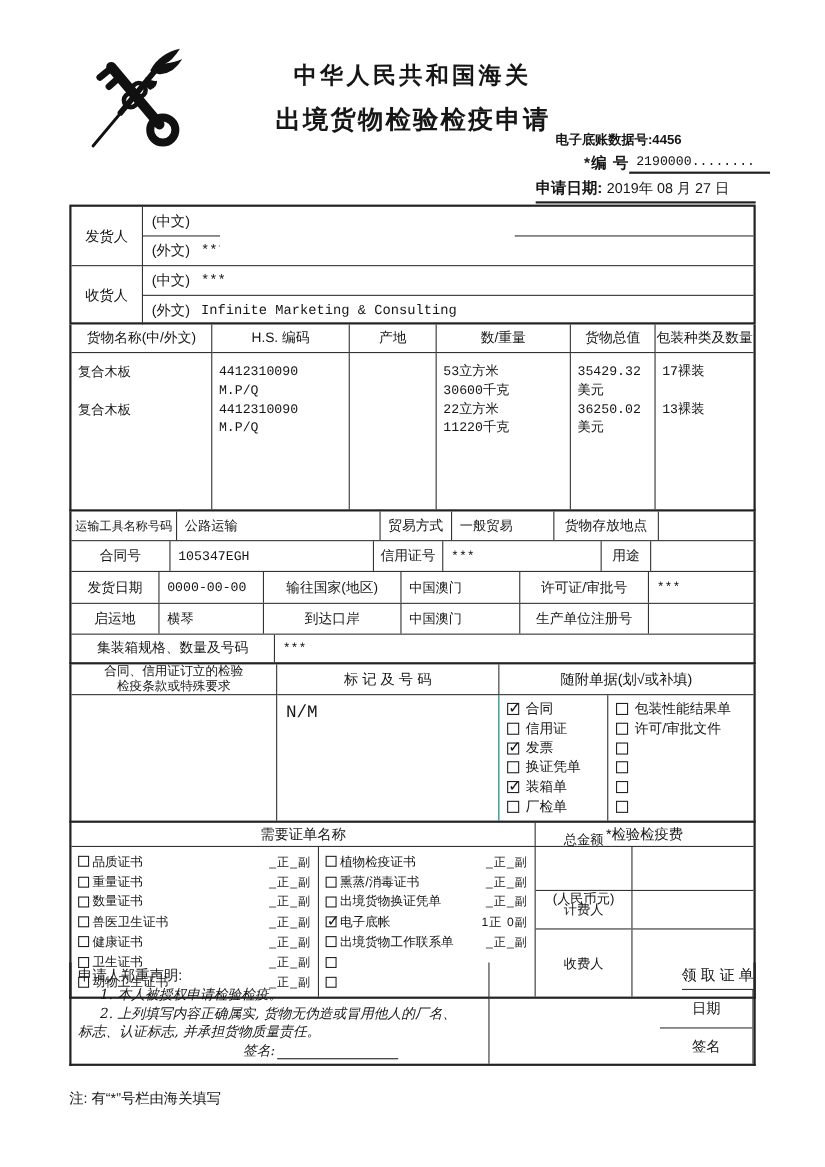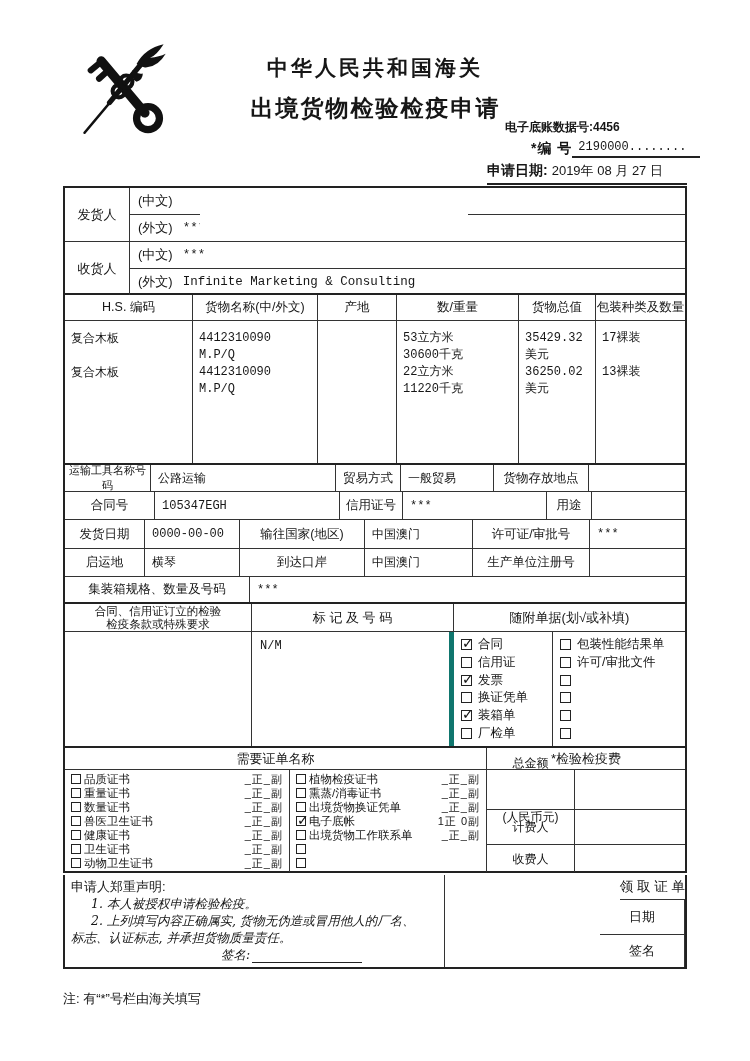--- a/index.html
+++ b/index.html
@@ -71,32 +71,32 @@
               border:2px solid #222; border-top:none; display:grid;
               grid-template-columns:187px 202px 99px 1fr; grid-template-rows:28px 1fr; }
   .d-h1 { border-right:1px solid #333; border-bottom:1px solid #333; display:flex;
           flex-direction:column; align-items:center; justify-content:center;
           font-size:11.5px; line-height:13px; }
   .d-h2 { border-right:1px solid #333; border-bottom:1px solid #333; display:flex;
           align-items:center; justify-content:center; font-size:13px; }
   .d-h3 { grid-column:3/5; border-bottom:1px solid #333; display:flex; align-items:center;
           justify-content:center; font-size:13px; }
   .d-clause { border-right:1px solid #333; }
-  .d-marks { border-right:5px solid #0f766e; padding:7px 0 0 8px; font-size:12px; }
+  .d-marks { border-right:1px solid #0f766e; padding:7px 0 0 8px; font-size:16px; }
   .cb-col { border-right:1px solid #333; display:flex; flex-direction:column;
             justify-content:space-evenly; padding:3px 0 3px 7px; }
   .cb-col.last { border-right:none; }
   .cb-item { display:flex; align-items:center; font-size:12.5px; height:16px; }
   .cb { width:11px; height:11px; border:1.5px solid #222; display:inline-block;
         position:relative; margin-right:6px; flex:none; }
   .cb.checked::before { content:"✓"; position:absolute; left:0px; top:-5px;
                         font-size:14px; color:#111; }
 
   
-  .sec-certs { position:absolute; left:63px; top:748px; width:624px; height:125px;
+  .sec-certs { position:absolute; left:63px; top:748px; width:624px; height:160px;
                border:2px solid #222; border-top:none; display:grid;
                grid-template-columns:225px 197px 1fr; grid-template-rows:22px 1fr; }
   .c-head-left { grid-column:1/3; border-right:1px solid #333; border-bottom:1px solid #333;
                  display:flex; align-items:center; justify-content:center; font-size:13px; }
   .c-head-right { grid-column:3; border-bottom:1px solid #333; display:flex;
                   align-items:center; justify-content:center; font-size:13px; }
   .cert-col { border-right:1px solid #333; display:flex; flex-direction:column;
               justify-content:space-evenly; padding:2px 6px 2px 6px; }
   .cert-item { display:flex; align-items:center; font-size:11.5px; height:14px; }
   .cert-item .cb { width:10px; height:10px; margin-right:3px; }
@@ -181,22 +181,22 @@
       <span class="mono">***</span>
     </div>
     <div class="p-row" style="grid-row:4">
       <span class="p-prefix">(外文)</span>
       <span class="mono">Infinite Marketing &amp; Consulting</span>
     </div>
     <div class="redact-box"></div>
   </div>
 
   <div class="sec-goods">
+    <div class="g-head">货物名称(中/外文)</div>
     <div class="g-head">H.S. 编码</div>
-    <div class="g-head">货物名称(中/外文)</div>
     <div class="g-head">产地</div>
     <div class="g-head">数/重量</div>
     <div class="g-head">货物总值</div>
     <div class="g-head">包装种类及数量</div>
 
     <div class="g-cell">
       <div class="g-line">复合木板</div>
       <div class="g-line"></div>
       <div class="g-line">复合木板</div>
     </div>
@@ -225,21 +225,21 @@
     </div>
     <div class="g-cell mono">
       <div class="g-line">17裸装</div>
       <div class="g-line"></div>
       <div class="g-line">13裸装</div>
     </div>
   </div>
 
   <div class="sec-transport">
     <div class="t-row" style="height:27px">
-      <div class="lbl t-lbl small br" style="width:86px">运输工具名称号码</div>
+      <div class="lbl t-lbl small br" style="width:96px">运输工具名称号码</div>
       <div class="val mono br" style="width:185px">公路运输</div>
       <div class="lbl t-lbl br" style="width:65px">贸易方式</div>
       <div class="val br" style="width:93px">一般贸易</div>
       <div class="lbl t-lbl br" style="width:95px">货物存放地点</div>
       <div class="val" style="flex:1"></div>
     </div>
     <div class="t-row" style="height:28px">
       <div class="lbl t-lbl br" style="width:90px">合同号</div>
       <div class="val mono br" style="width:185px">105347EGH</div>
       <div class="lbl t-lbl br" style="width:63px">信用证号</div>

